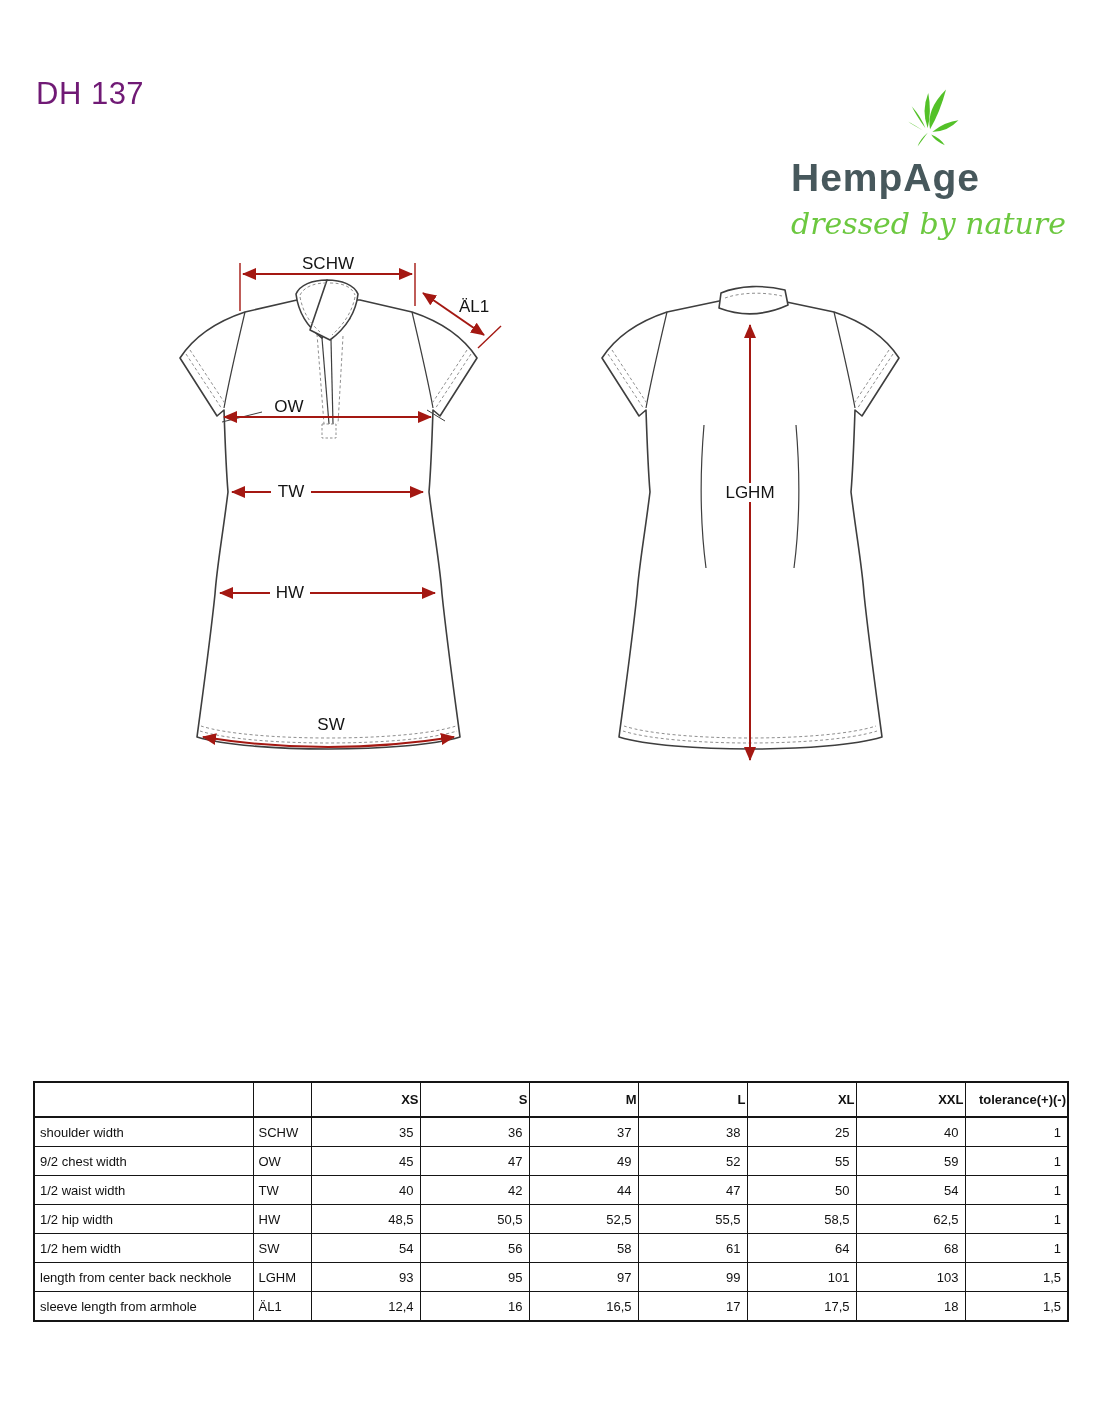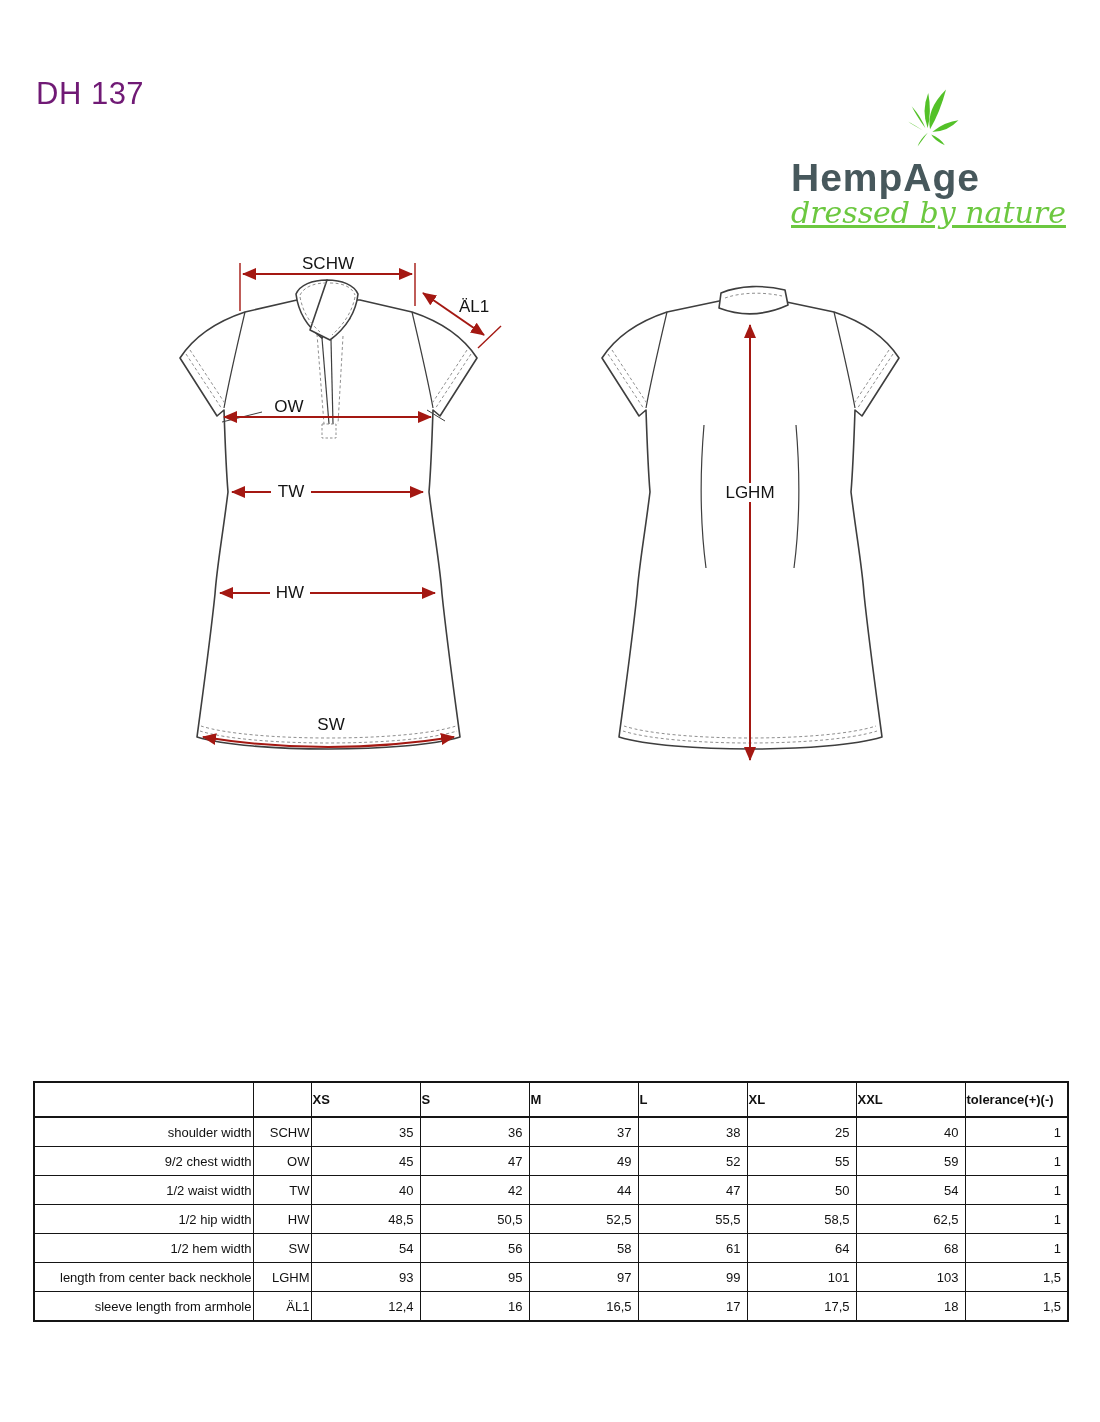--- a/index.html
+++ b/index.html
@@ -2,38 +2,38 @@
 <html><head>
 <meta charset="utf-8">
 <style>
   html,body{margin:0;padding:0;background:#e8e8e8;}
   .page{position:relative;width:1100px;height:1422px;background:#ffffff;margin:0 auto;
         font-family:"Liberation Sans",sans-serif;overflow:hidden;}
   .title{position:absolute;left:36px;top:78px;font-size:31px;color:#701a75;line-height:1;letter-spacing:.5px;}
   .logo{position:absolute;left:791px;top:86px;width:284px;text-align:left;}
   .logo svg.leaf{display:block;margin:0 auto;width:64px;height:64px;}
   .brand-name{margin-top:8px;font-size:39px;font-weight:600;color:#47585c;letter-spacing:1px;line-height:1;}
-  .brand-tagline{margin-top:1px;font-size:30px;font-style:italic;color:#6cc840;
-                 font-family:"DejaVu Serif",serif;line-height:1;text-decoration:underline;}
+  .brand-tagline{margin-top:12px;font-size:30px;font-style:italic;color:#6cc840;
+                 font-family:"DejaVu Serif",serif;line-height:1;}
   svg.drawings{position:absolute;left:0;top:0;}
   .outline{fill:#ffffff;stroke:#3e3e3e;stroke-width:1.6;stroke-linejoin:round;}
   .seam{fill:none;stroke:#3e3e3e;stroke-width:1.2;}
   .stitch{fill:none;stroke:#8f8f8f;stroke-width:1;stroke-dasharray:3 2.5;}
   .arrow{stroke:#a41812;stroke-width:2;fill:none;}
   .ext{stroke:#a41812;stroke-width:1.4;fill:none;}
   .tick{stroke:#3e3e3e;stroke-width:1;fill:none;}
   .mlabel{font-family:"Liberation Sans",sans-serif;font-size:17px;fill:#141414;}
   .labelbg{fill:#ffffff;}
   .spec-table{position:absolute;left:33px;top:1081px;width:1034px;border-collapse:collapse;
               table-layout:fixed;font-size:13px;color:#111;
               border:2.5px solid #151515;}
   .spec-table th,.spec-table td{border:1.5px solid #151515;overflow:hidden;white-space:nowrap;}
-  .spec-table thead th{height:31px;font-weight:bold;text-align:left;border-bottom:2.5px solid #151515;}
+  .spec-table thead th{height:31px;font-weight:bold;text-align:right;border-bottom:2.5px solid #151515;}
   .spec-table tbody td{height:26px;}
-  .cell-name,.cell-code{text-align:right;padding-left:5px;font-weight:normal;}
+  .cell-name,.cell-code{text-align:left;padding-left:5px;font-weight:normal;}
   .cell-num{text-align:right;padding-right:6px;margin-top:14px;}
 </style>
 </head>
 <body>
 
 <div class="page">
 
   <div class="title">DH 137</div>
 
   <div class="logo">

